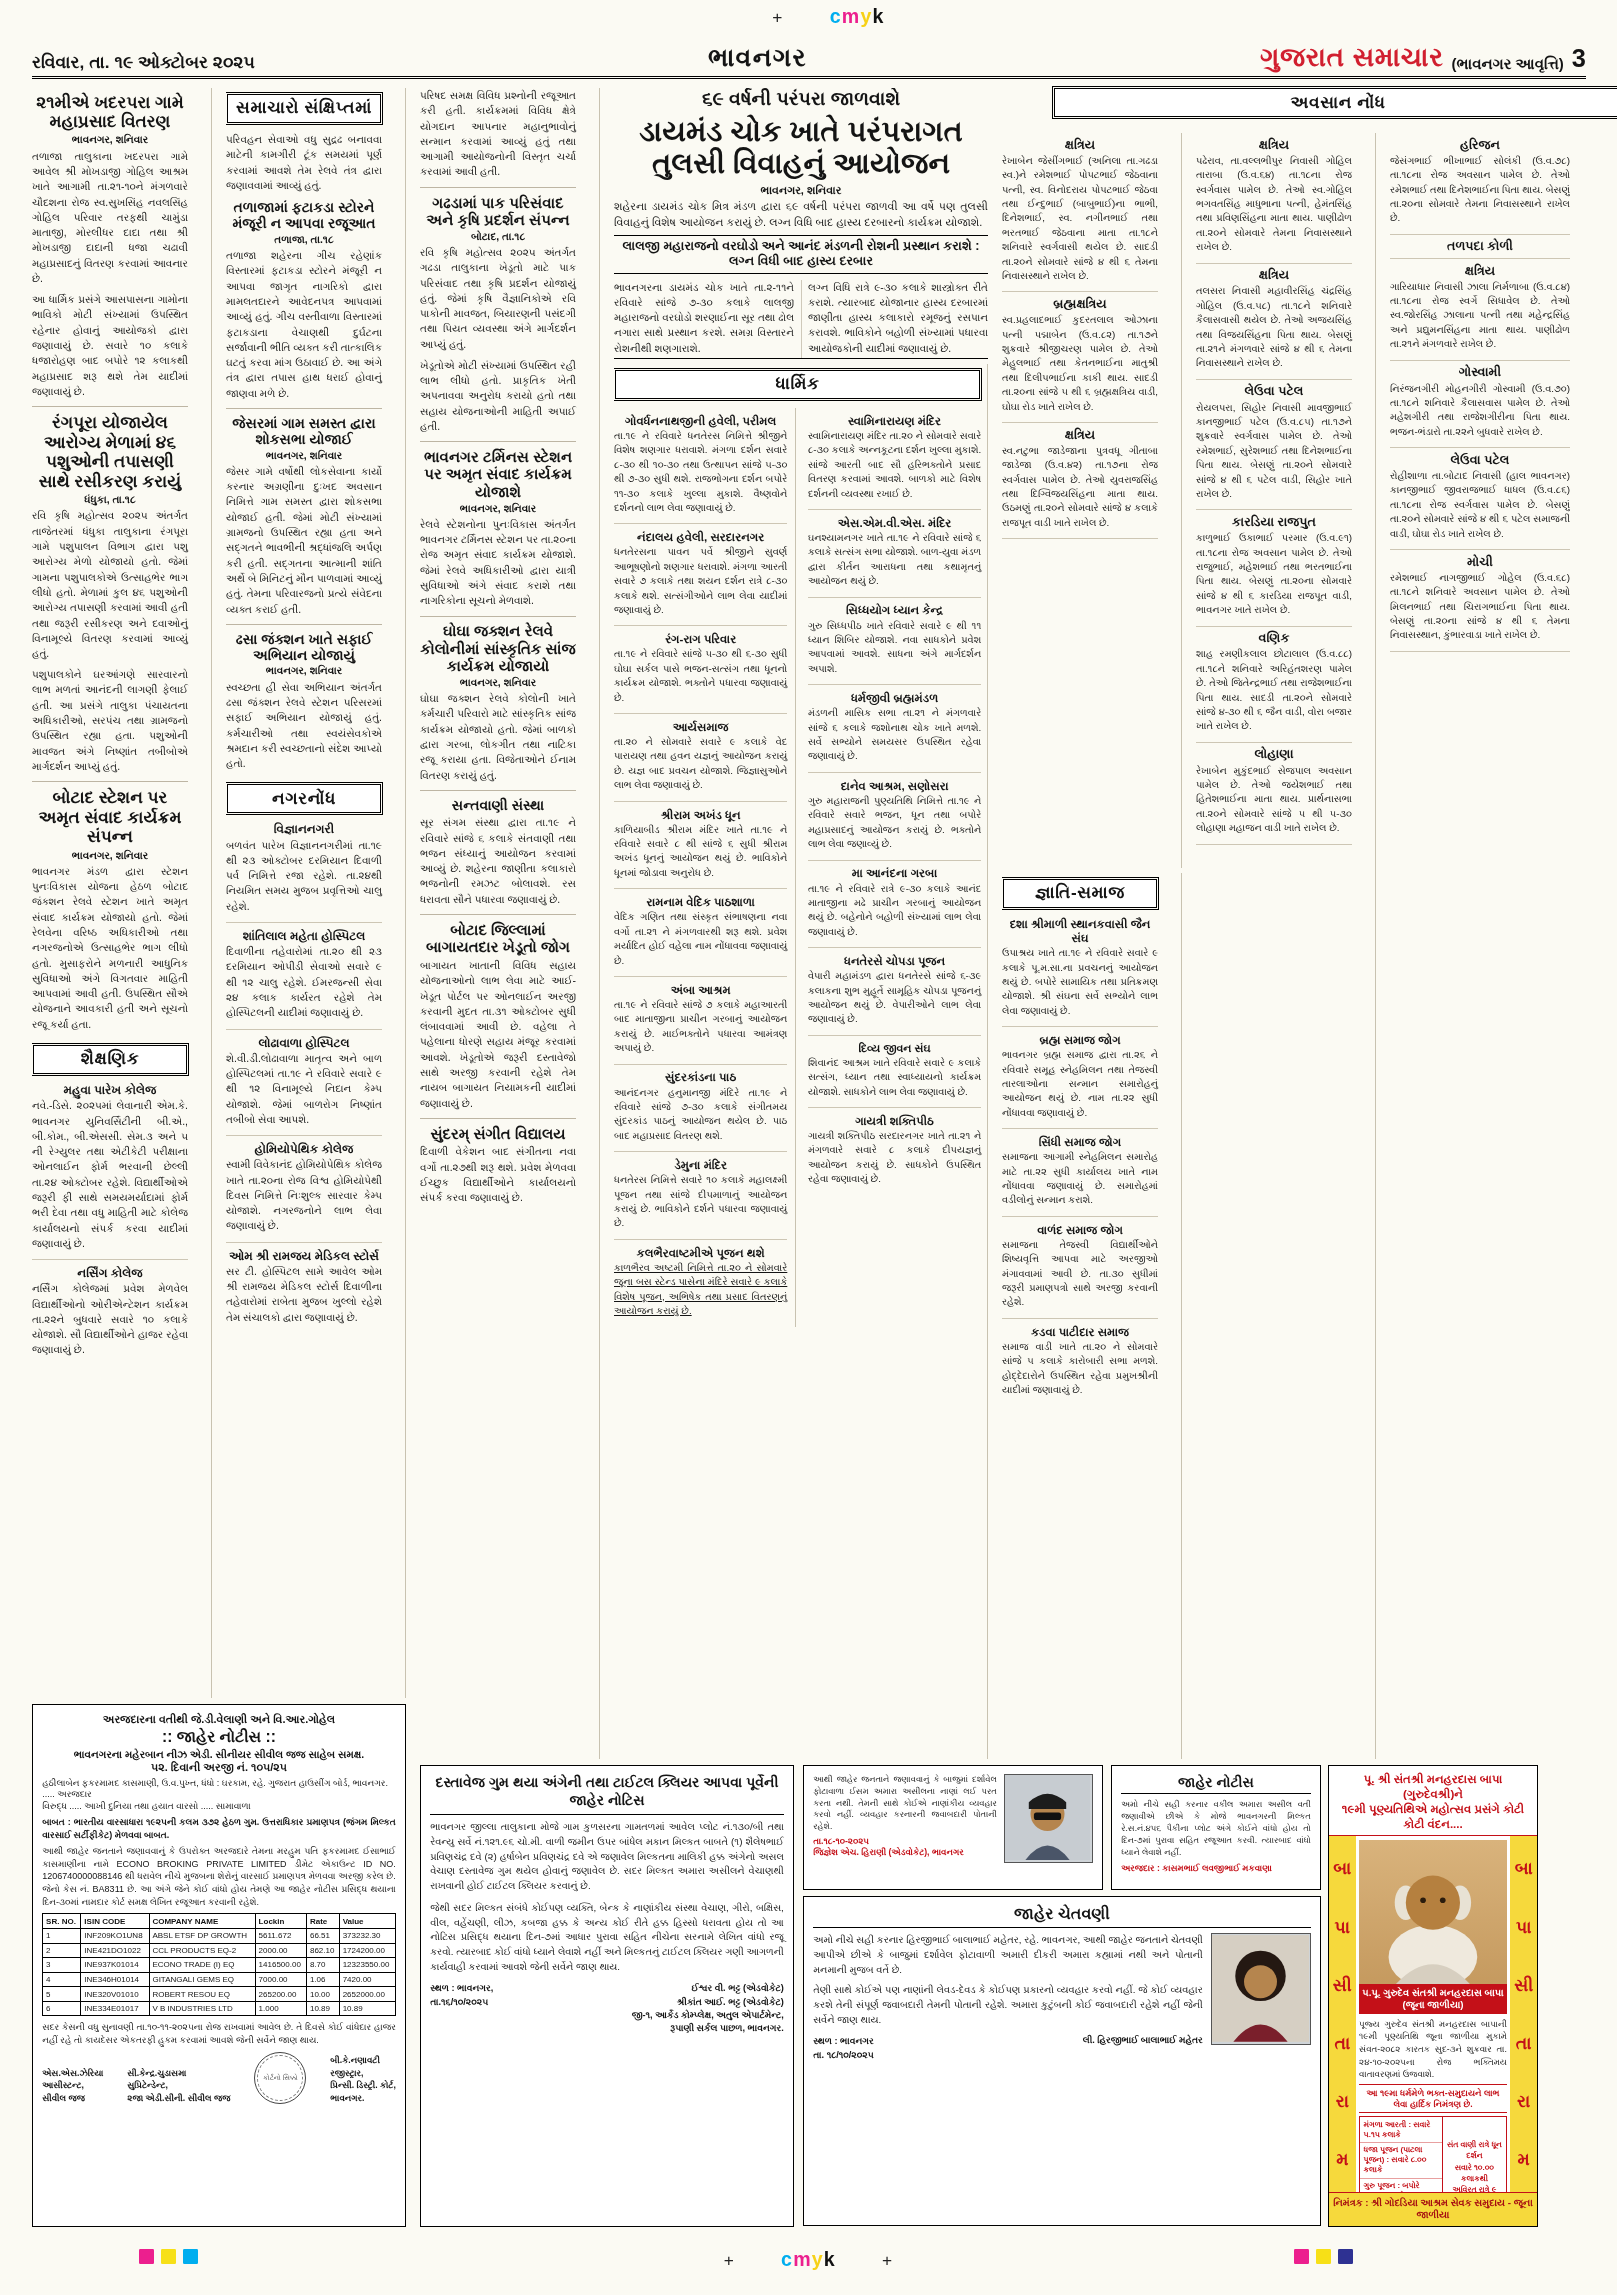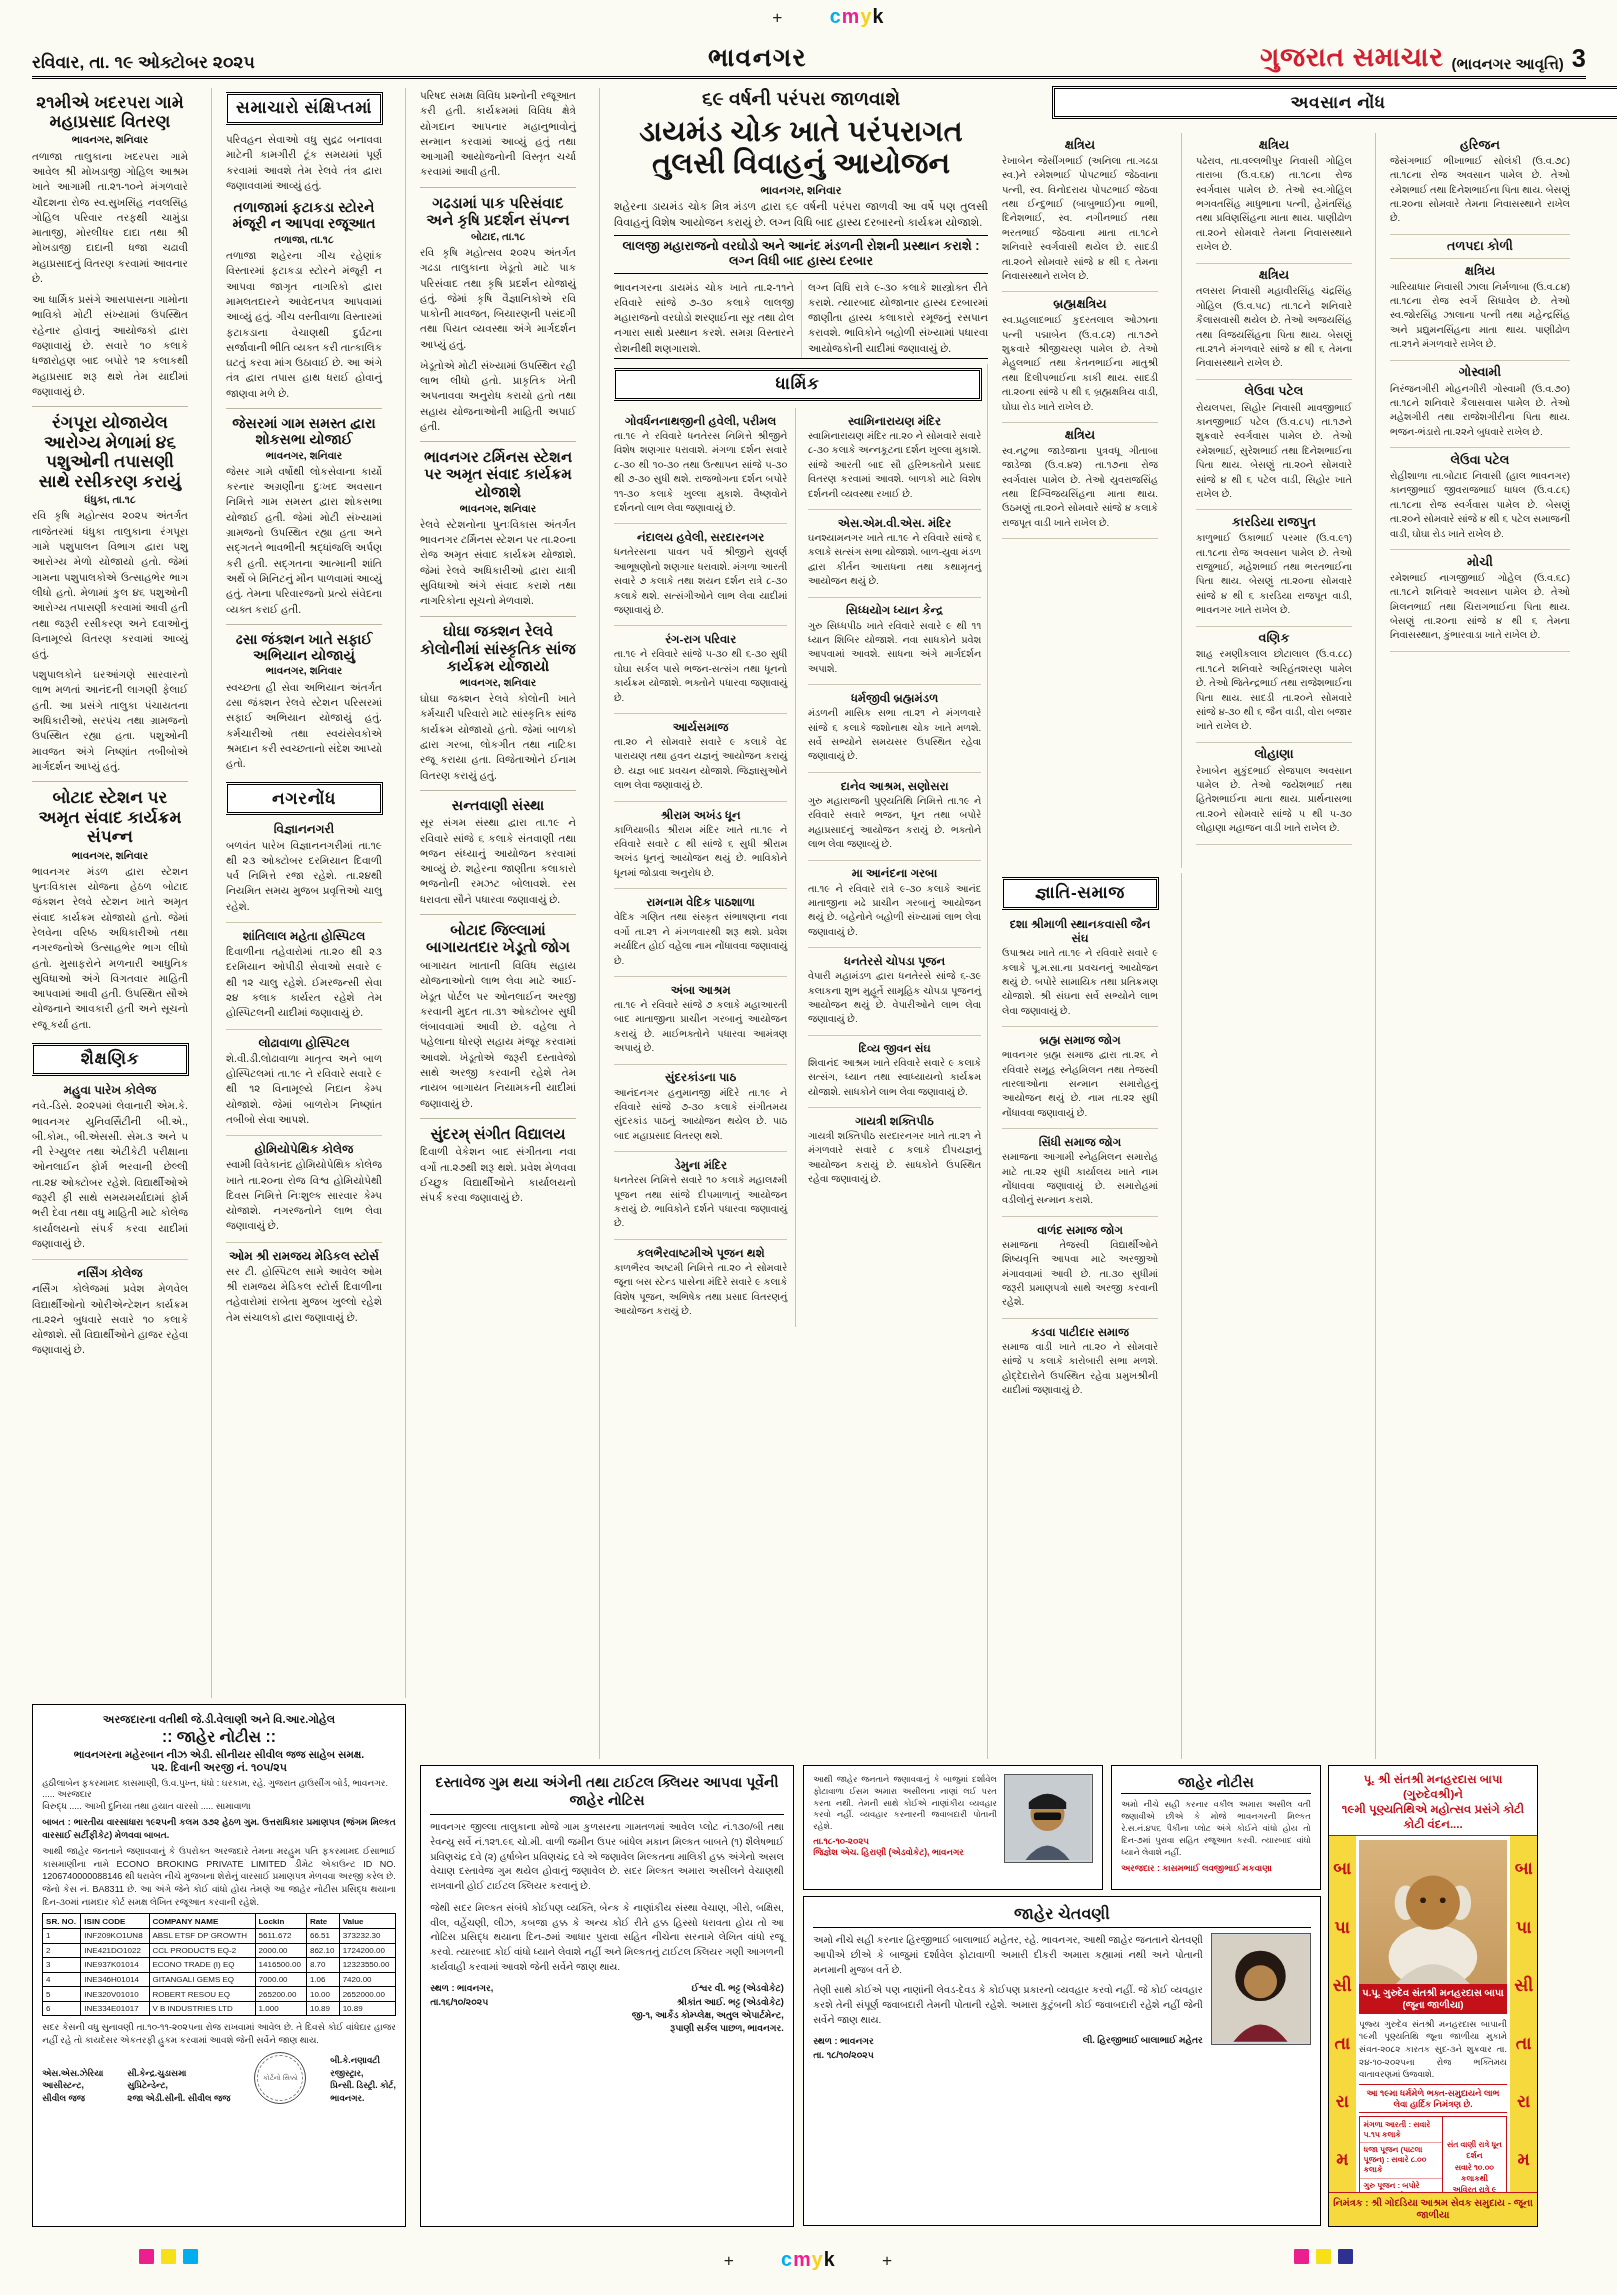--- a/index.html
+++ b/index.html
@@ -342,21 +342,21 @@
           <p class="body" style="font-size:9.8px;">આનંદનગર હનુમાનજી મંદિરે તા.૧૯ ને રવિવારે સાંજે ૭-૩૦ કલાકે સંગીતમય સુંદરકાંડ પાઠનું આયોજન થયેલ છે. પાઠ બાદ મહાપ્રસાદ વિતરણ થશે.</p>
         </div>
 
         <div class="notice-item">
           <div class="item-title" style="font-size:11.6px;">ડેમુના મંદિર</div>
           <p class="body" style="font-size:9.8px;">ધનતેરસ નિમિત્તે સવારે ૧૦ કલાકે મહાલક્ષ્મી પૂજન તથા સાંજે દીપમાળાનું આયોજન કરાયું છે. ભાવિકોને દર્શને પધારવા જણાવાયું છે.</p>
         </div>
 
         <div class="notice-item">
           <div class="item-title" style="font-size:11.6px;">કલભૈરવાષ્ટમીએ પૂજન થશે</div>
-          <p class="body" style="font-size:9.8px;">કાળભૈરવ અષ્ટમી નિમિત્તે તા.૨૦ ને સોમવારે જૂના બસ સ્ટેન્ડ પાસેના મંદિરે સવારે ૯ કલાકે વિશેષ પૂજન, અભિષેક તથા પ્રસાદ વિતરણનું આયોજન કરાયું છે.</p>
+          <p class="body" style="font-size:9.8px;text-decoration:underline;">કાળભૈરવ અષ્ટમી નિમિત્તે તા.૨૦ ને સોમવારે જૂના બસ સ્ટેન્ડ પાસેના મંદિરે સવારે ૯ કલાકે વિશેષ પૂજન, અભિષેક તથા પ્રસાદ વિતરણનું આયોજન કરાયું છે.</p>
         </div>
       </div>
       <div class="dh-col">
         <div class="notice-item">
           <div class="item-title" style="font-size:11.6px;">સ્વામિનારાયણ મંદિર</div>
           <p class="body" style="font-size:9.8px;">સ્વામિનારાયણ મંદિર તા.૨૦ ને સોમવારે સવારે ૮-૩૦ કલાકે અન્નકૂટના દર્શન ખુલ્લા મુકાશે. સાંજે આરતી બાદ સૌ હરિભક્તોને પ્રસાદ વિતરણ કરવામાં આવશે. બાળકો માટે વિશેષ દર્શનની વ્યવસ્થા રખાઈ છે.</p>
         </div>
 
         <div class="notice-item">
           <div class="item-title" style="font-size:11.6px;">એસ.એમ.વી.એસ. મંદિર</div>

